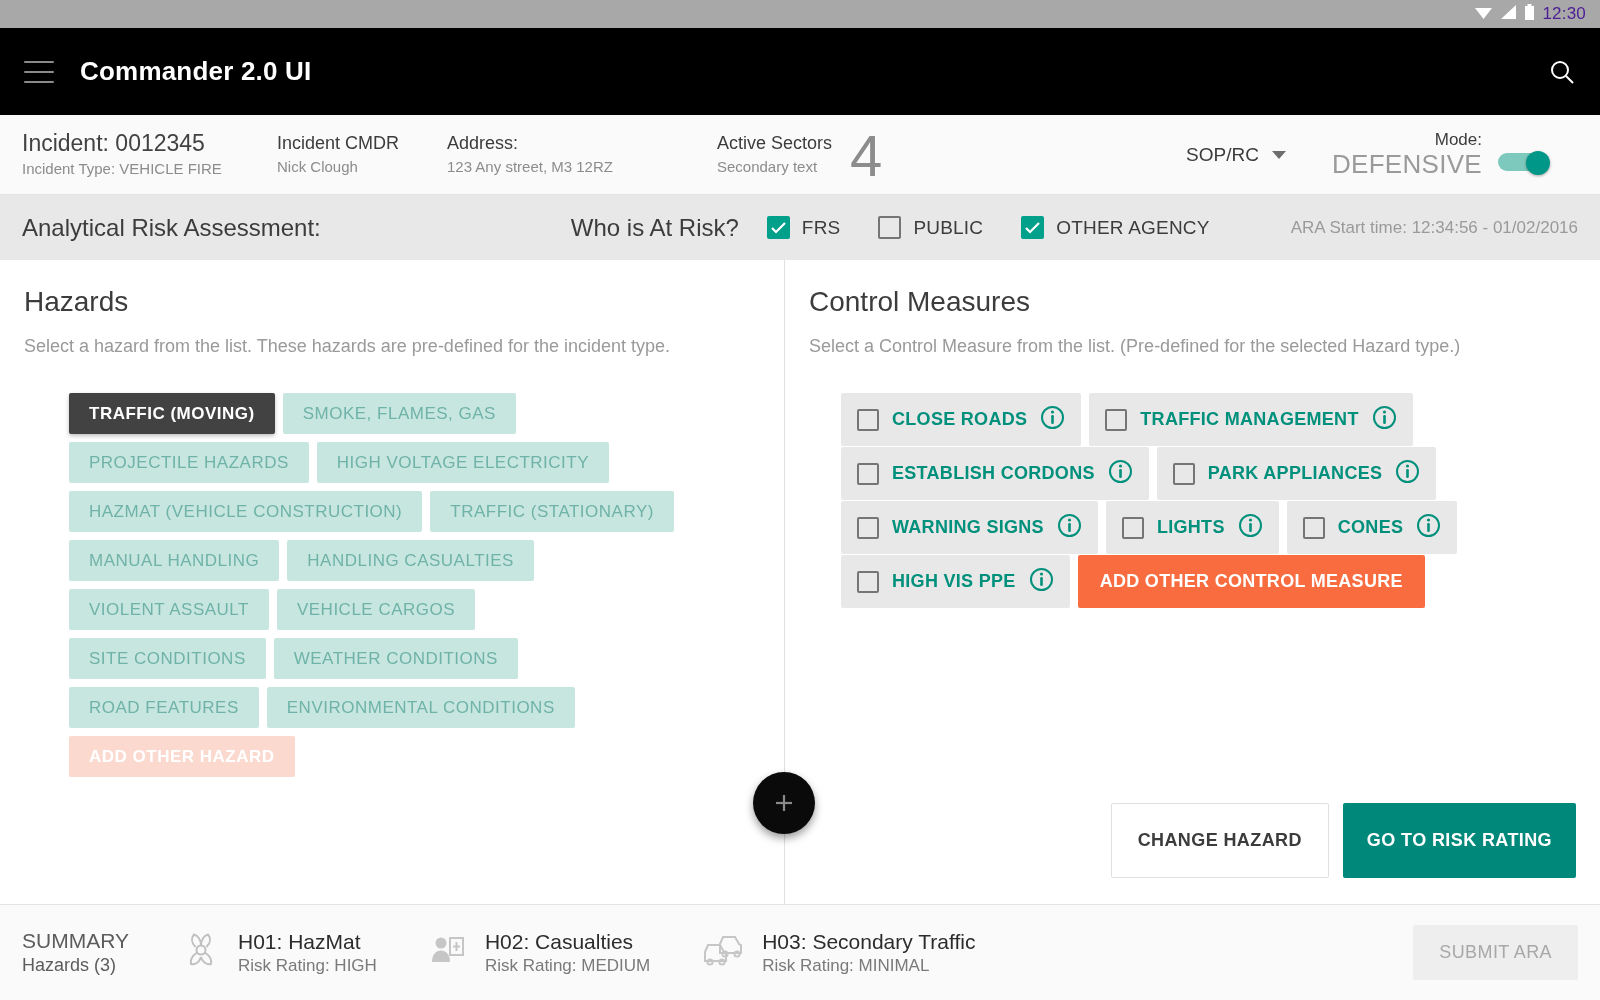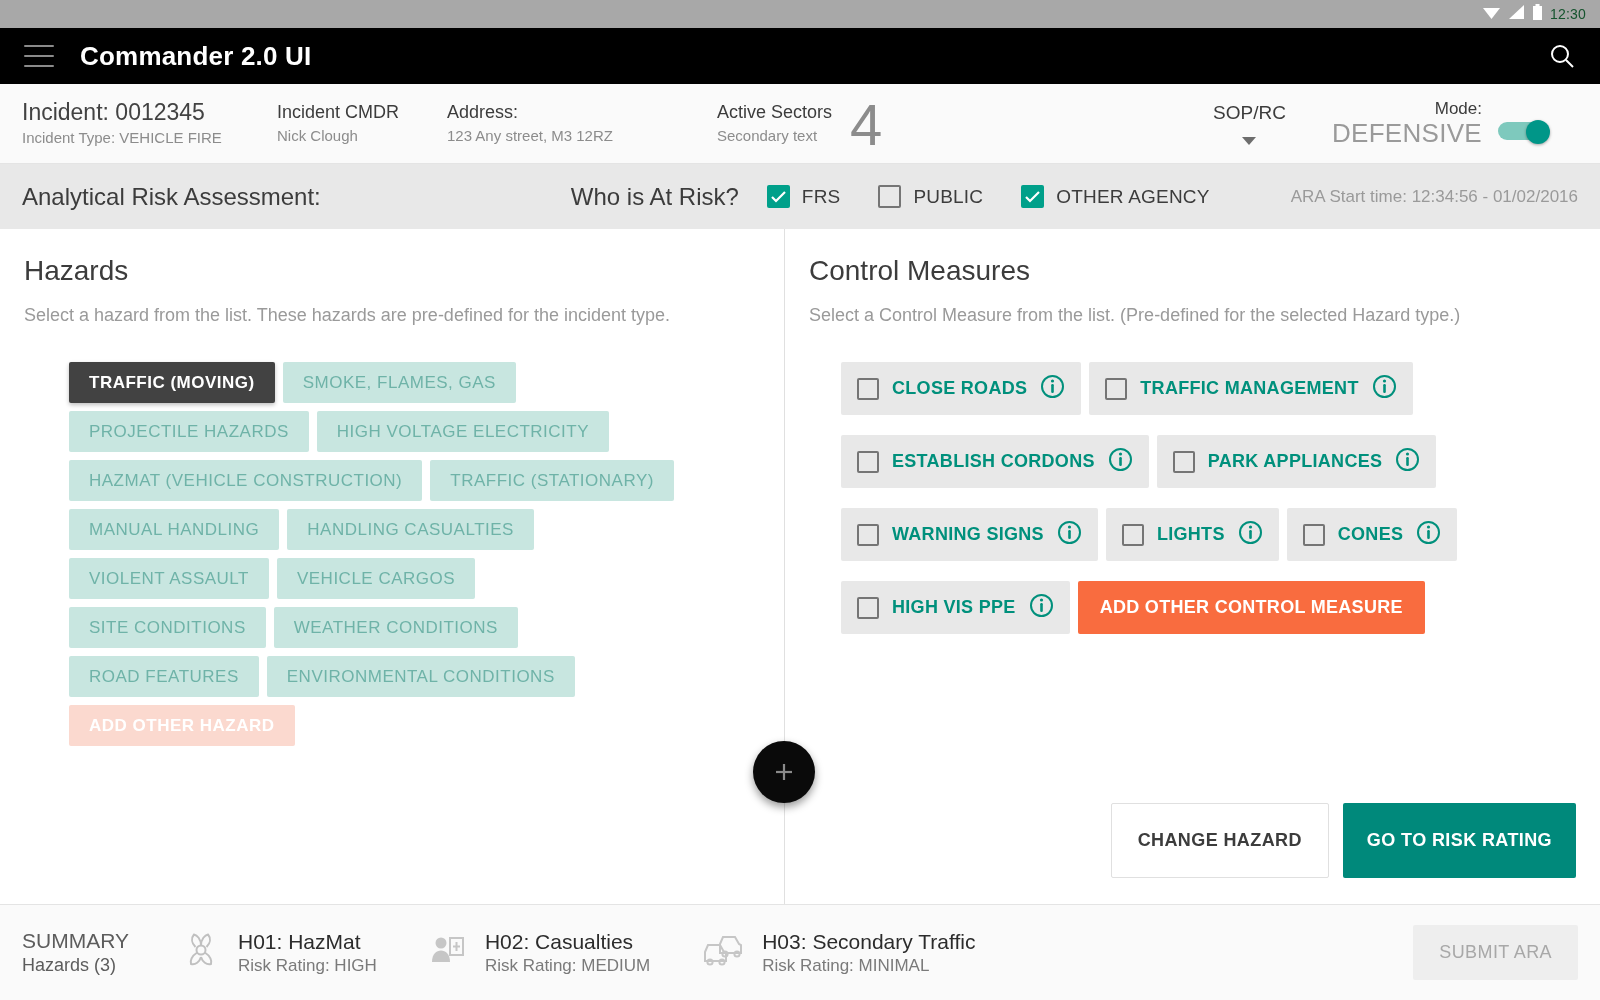--- a/index.html
+++ b/index.html
@@ -10,25 +10,25 @@
     overflow: hidden;
   }
   .screen { width: 1600px; height: 1000px; position: relative; display: flex; flex-direction: column; }
 
   
   .statusbar {
     height: 28px; background: #a8a8a8; display: flex; align-items: center;
     justify-content: flex-end; padding-right: 14px; gap: 7px; flex: none;
   }
   .sb-icon { display: block; }
-  .sb-time { color: #14532d; font-size: 14px; letter-spacing: .2px; }
+  .sb-time { color: #4c1d95; font-size: 17px; letter-spacing: .2px; }
 
   
   .appbar {
-    height: 56px; background: #000000; display: flex; align-items: center;
+    height: 87px; background: #000000; display: flex; align-items: center;
     padding: 0 24px; flex: none;
   }
   .hamburger { width: 30px; height: 22px; display: flex; flex-direction: column;
     justify-content: space-between; cursor: pointer; margin-right: 26px; }
   .hamburger span { display: block; height: 2px; background: #8a8a8a; border-radius: 1px; }
   .app-title { color: #ffffff; font-size: 26px; font-weight: bold; letter-spacing: .2px; }
   .appbar-spacer { flex: 1; }
   .search-btn { cursor: pointer; display: flex; align-items: center; }
 
   
@@ -40,21 +40,21 @@
   .inc-primary { font-size: 23px; color: #424242; line-height: 1.15; }
   .inc-primary.small { font-size: 18px; color: #3c3c3c; }
   .inc-secondary { font-size: 15px; color: #8c8c8c; line-height: 1.3; margin-top: 3px; }
   .b-incident { width: 255px; }
   .b-cmdr { width: 170px; }
   .b-address { width: 270px; }
   .b-sectors { display: flex; align-items: center; }
   .sector-num { font-size: 58px; color: #8c8c8c; font-weight: 300; line-height: .8;
     margin-left: 18px; margin-top: 4px; }
   .inc-spacer { flex: 1; }
-  .sop { display: flex; align-items: center; gap: 13px; cursor: pointer; margin-right: 46px; flex-direction: column; }
+  .sop { display: flex; align-items: center; gap: 13px; cursor: pointer; margin-right: 46px; }
   .sop-label { font-size: 19px; color: #3c3c3c; }
   .caret { width: 0; height: 0; border-left: 7px solid transparent;
     border-right: 7px solid transparent; border-top: 8px solid #6d6d6d; }
   .mode-wrap { display: flex; align-items: flex-end; gap: 16px; margin-right: 28px; }
   .mode-text { display: flex; flex-direction: column; }
   .mode-label { font-size: 17px; color: #3c3c3c; line-height: 1.2; text-align: right; }
   .mode-value { font-size: 26px; color: #9a9a9a; line-height: 1.1; letter-spacing: .3px; }
   .switch { position: relative; width: 52px; height: 22px; margin-bottom: 6px; cursor: pointer; }
   .switch-track { position: absolute; left: 0; top: 2px; width: 44px; height: 18px;
     border-radius: 9px; background: #7ec9bd; }
@@ -91,21 +91,21 @@
   .chiprow { display: flex; gap: 8px; flex-wrap: nowrap; }
   .chip {
     background: #c8e6e0; color: #6fb3a8; font-size: 17px; letter-spacing: .5px;
     padding: 12px 20px; border-radius: 2px; cursor: pointer; white-space: nowrap;
     line-height: 1;
   }
   .chip.selected { background: #424242; color: #ffffff; font-weight: bold;
     box-shadow: 0 2px 4px rgba(0,0,0,.25); }
   .chip.addother { background: #fbd9cf; color: #ffffff; font-weight: bold; }
 
-  .cmrows { display: flex; flex-direction: column; gap: 20px; padding-left: 32px; }
+  .cmrows { display: flex; flex-direction: column; gap: 1px; padding-left: 32px; }
   .cmrow { display: flex; gap: 8px; }
   .cm-chip {
     background: #e8e8e8; border-radius: 2px; padding: 12px 16px;
     display: flex; align-items: center; gap: 13px; cursor: pointer; white-space: nowrap;
   }
   .cm-box { width: 22px; height: 22px; border: 2px solid #757575; border-radius: 2px;
     background: transparent; flex: none; }
   .cm-label { font-size: 18px; color: #00907c; font-weight: bold; letter-spacing: .3px; }
   .info-ic { flex: none; }
   .cm-chip.addother { background: #f96c3f; padding: 15px 22px; }

